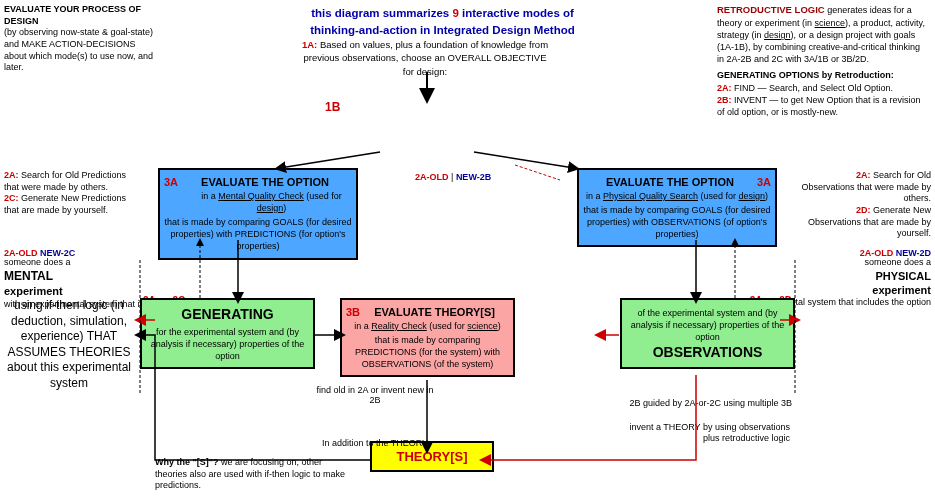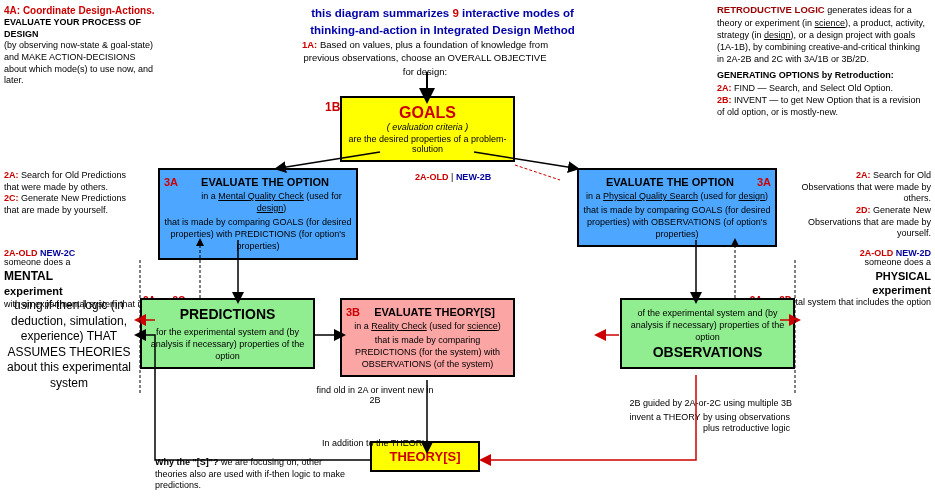--- a/index.html
+++ b/index.html
@@ -192,21 +192,21 @@
       width: 130px;
       font-size: 9px;
       line-height: 1.3;
     }
 
     
     .theory-box {
       position: absolute;
       bottom: 28px;
       left: 370px;
-      width: 110px;
+      width: 124px;
       background: #ff0;
       border: 2px solid #000;
       text-align: center;
       padding: 6px 4px;
       font-size: 10px;
     }
 
     
     .bottom-left-text {
       position: absolute;
@@ -270,37 +270,31 @@
     </div>
     <div>
       <span style="color:#c00; font-weight:bold;">2A:</span><span> FIND — Search, and Select Old Option.</span>
     </div>
     <div>
       <span style="color:#c00; font-weight:bold;">2B:</span><span> INVENT — to get New Option that is a revision of old option, or is mostly-new.</span>
     </div>
   </div>
 
   <div class="left-top">
-    <div style="color:#c00; font-weight:bold; font-size:10px;">4A: Coordinate Design-Actions.</div>
     <div style="font-weight:bold; font-size:9px;">EVALUATE YOUR PROCESS OF DESIGN</div>
     <div style="font-size:9px;">(by observing now-state &amp; goal-state) and MAKE ACTION-DECISIONS about which mode(s) to use now, and later.</div>
   </div>
 
   <div class="center-top-text">
     <span style="color:#c00; font-weight:bold;">1A:</span>
     <span>Based on values, plus a foundation of knowledge from previous observations, choose an OVERALL OBJECTIVE for design:</span>
   </div>
 
   <div style="position:absolute; top:100px; left:325px; color:#c00; font-weight:bold; font-size:12px;">1B</div>
 
-  <div class="goals-box">
-    <div style="font-size:16px; font-weight:bold; color:#c00;">GOALS</div>
-    <div style="font-size:9px; font-style:italic;">( evaluation criteria )</div>
-    <div style="font-size:9px; margin-top:2px;">are the desired properties of a problem-solution</div>
-  </div>
 
   <div class="marker-2aold-new2b" style="position:absolute; top:172px; left:415px; font-size:9px;">
     <span style="color:#c00; font-weight:bold;">2A-OLD</span>
     <span>|</span>
     <span style="color:#009; font-weight:bold;">NEW-2B</span>
   </div>
 
   <div class="left-mid">
     <div>
       <span style="color:#c00; font-weight:bold;">2A:</span>
@@ -371,21 +365,21 @@
 
   <div class="left-pred-annot" style="position:absolute; top:298px; left:4px; width:130px; font-size:12px; line-height:1.3;text-align:center;">
     <div>using if-then logic (in deduction, simulation, experience) THAT ASSUMES THEORIES about this experimental system</div>
   </div>
 
   <div class="label-2aor2c" style="position:absolute; top:295px; left:143px; color:#c00; font-weight:bold; font-size:10px;">2A-or-2C</div>
 
   <div class="label-2aor2d" style="position:absolute; top:295px; right:143px; color:#c00; font-weight:bold; font-size:10px;">2A-or-2D</div>
 
   <div class="predictions-box">
-    <div style="font-size:14px; font-weight:bold;">PREDICTIONS</div>
+    <div style="font-size:14px; font-weight:bold;">GENERATING</div>
     <div style="font-size:9px; margin-top:2px;">for the experimental system and (by analysis if necessary) properties of the option</div>
   </div>
 
   <div class="eval-theory-box">
     <div style="float:left;"><span style="color:#c00; font-weight:bold; font-size:11px;">3B</span></div>
     <div style="text-align:center; font-weight:bold; font-size:11px; padding-left:8px;">EVALUATE THEORY[S]</div>
     <div style="clear:both;"></div>
     <div style="font-size:9px;">
       <span>in a </span><span style="text-decoration:underline;">Reality Check</span><span> (used for </span><span style="text-decoration:underline;">science</span><span>)</span>
     </div>
@@ -394,21 +388,21 @@
 
   <div class="observations-box">
     <div style="font-size:9px; margin-top:2px;">of the experimental system and (by analysis if necessary) properties of the option</div>
     <div style="font-size:14px; font-weight:bold;">OBSERVATIONS</div>
   </div>
 
   <div style="position:absolute; bottom:95px; left:315px; font-size:9px; text-align:center; width:120px;">
     <span>find old in 2A or invent new in 2B</span>
   </div>
 
-  <div style="position:absolute; bottom:65px; right:145px; font-size:9px; text-align:right; width:170px; line-height:1.3;">
+  <div style="position:absolute; bottom:55px; right:145px; font-size:9px; text-align:right; width:170px; line-height:1.3;">
     <span>invent a THEORY by using observations plus retroductive logic</span>
   </div>
 
   <div style="position:absolute; bottom:92px; right:143px; font-size:9px; text-align:right; width:175px;">
     <span>2B guided by 2A-or-2C using multiple 3B</span>
   </div>
 
   <div class="theory-box">
     <div style="font-size:13px; font-weight:bold; color:#c00;">THEORY[S]</div>
   </div>

